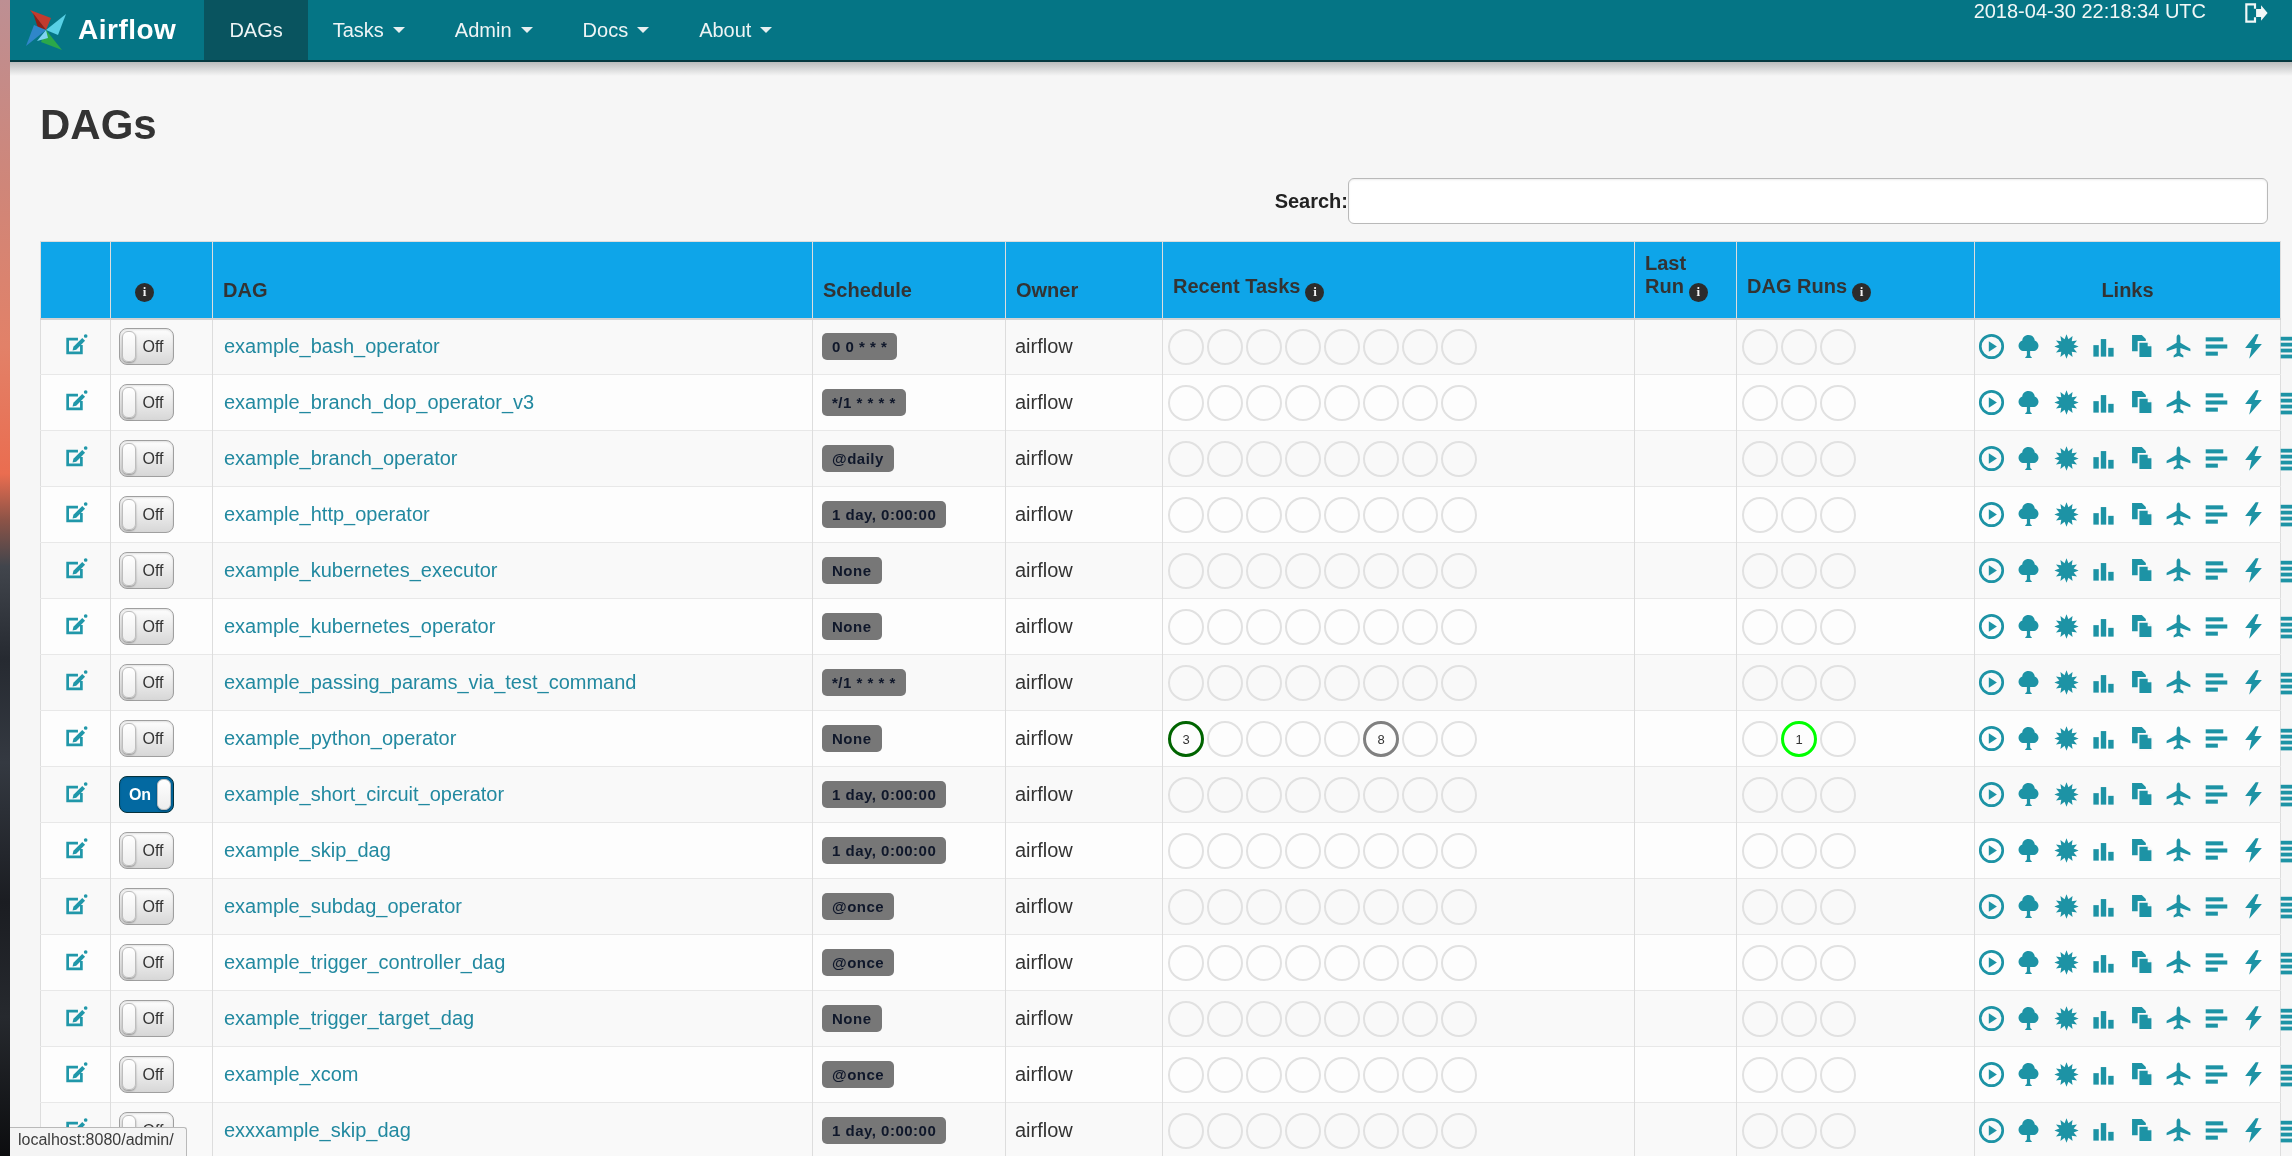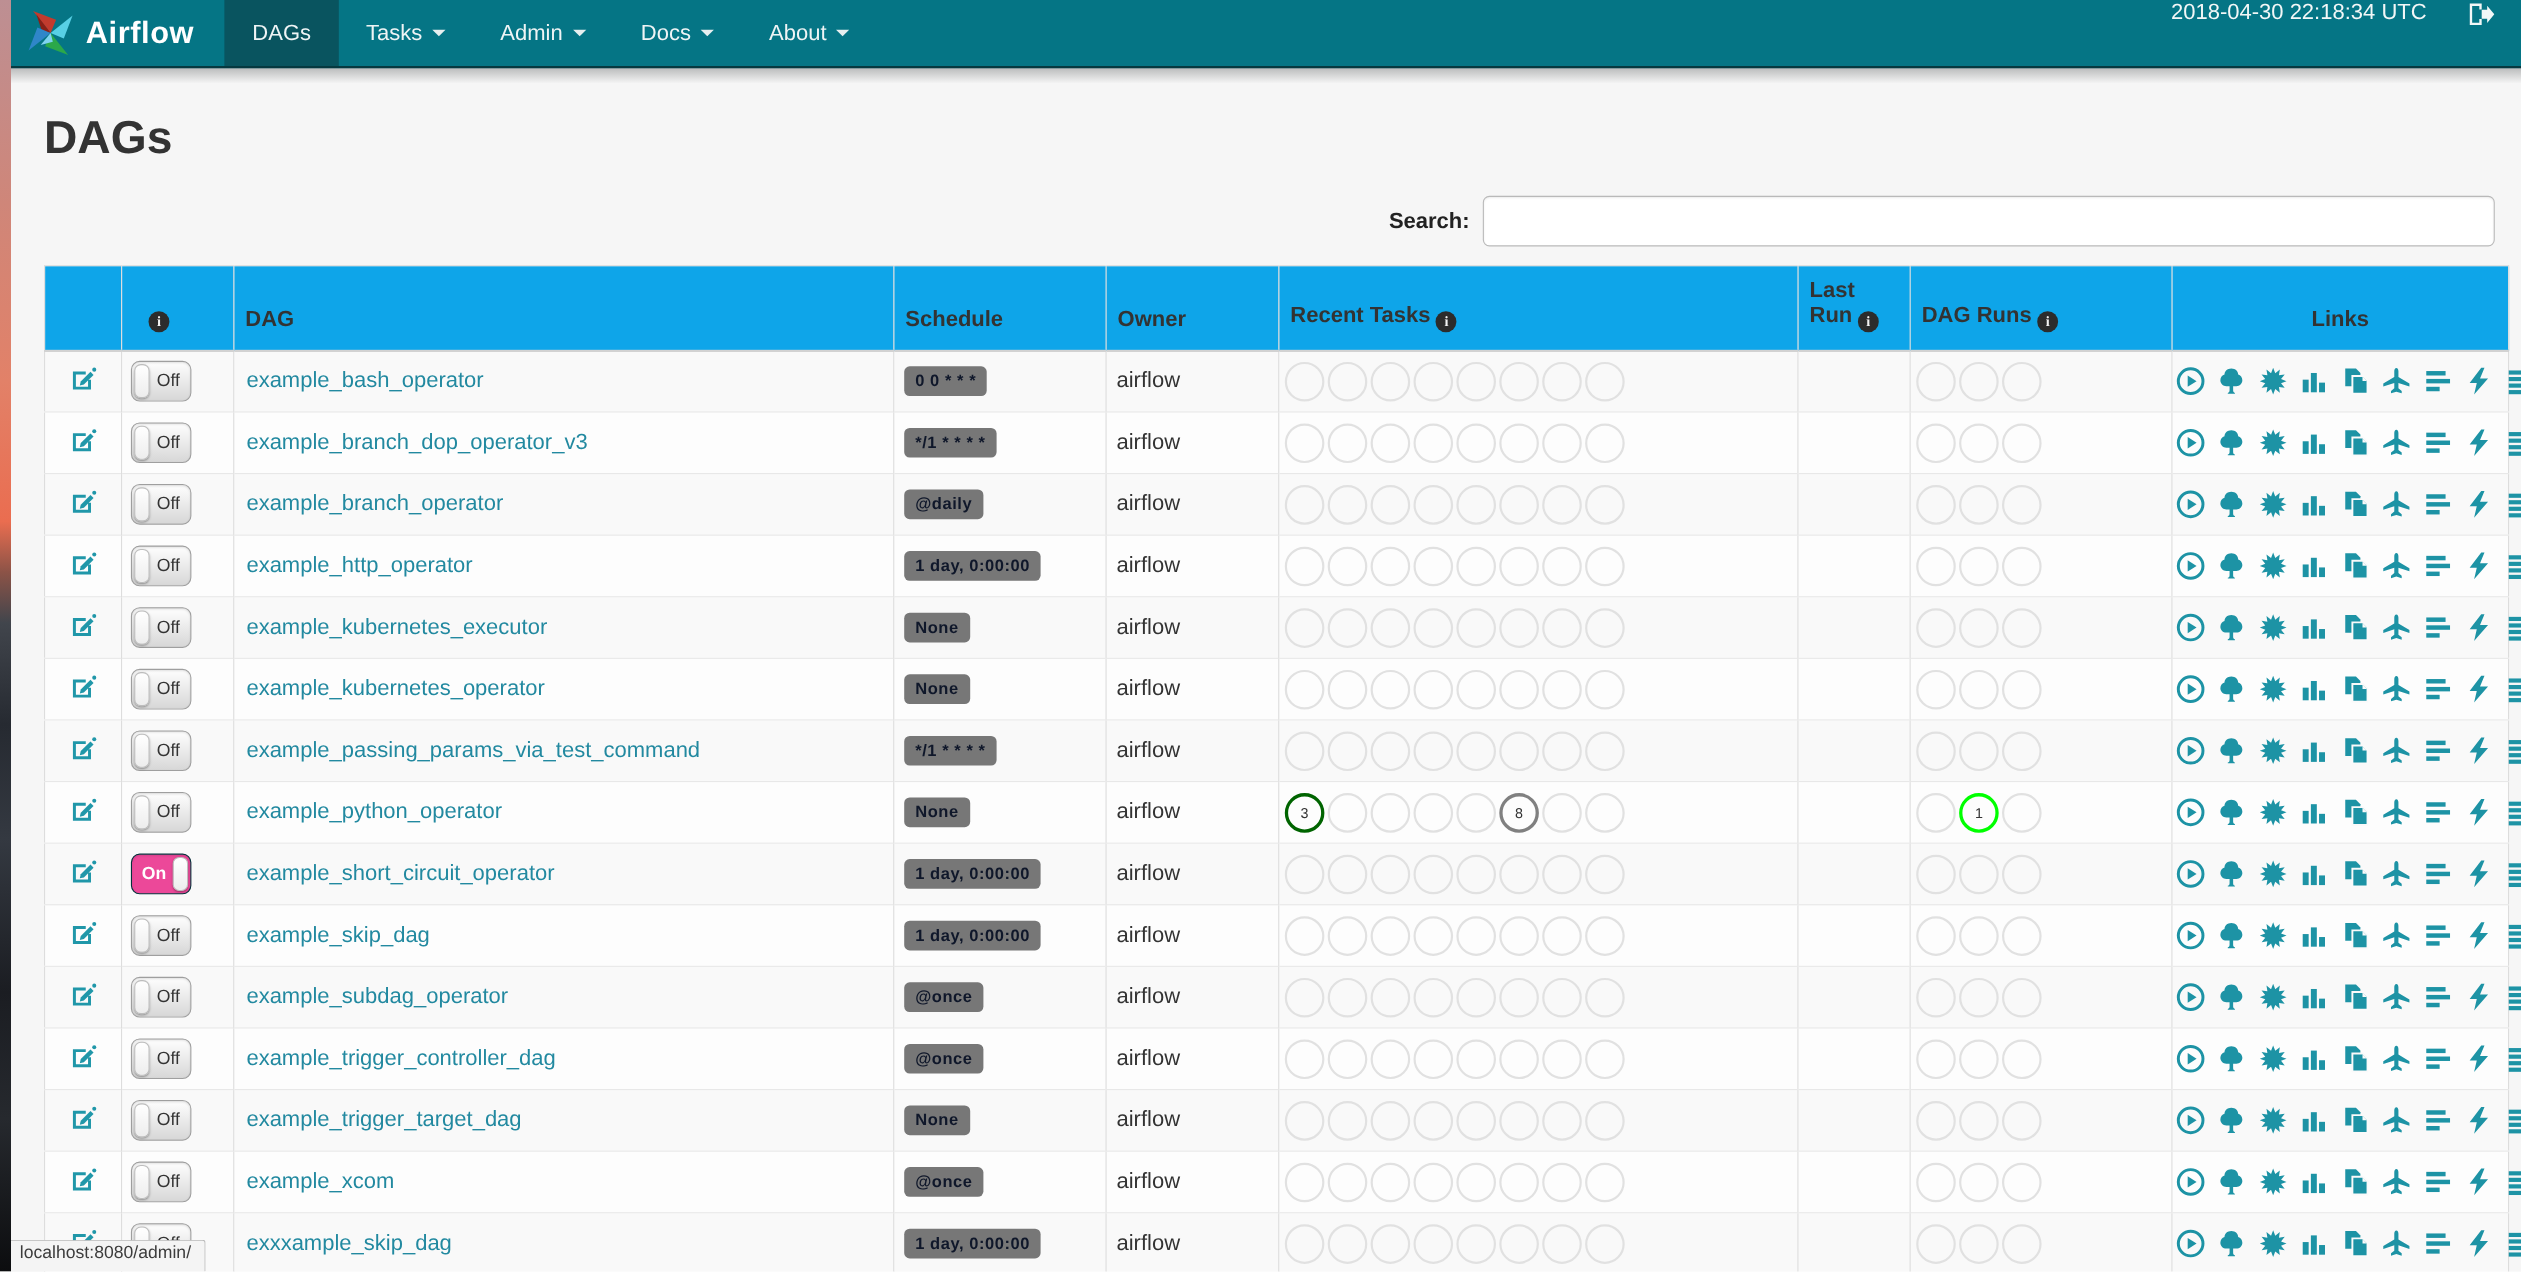--- a/index.html
+++ b/index.html
@@ -28,21 +28,21 @@
   .nav-item { display:flex; align-items:center; padding:0 25px; font-size:20px; cursor:pointer; }
   .nav-item.active { background:#09545f; }
   .caret { width:0; height:0; border-left:6px solid transparent; border-right:6px solid transparent;
            border-top:6px solid #e7eff0; margin-left:9px; }
   .nav-right { margin-left:auto; display:flex; align-items:flex-start; gap:36px; padding-right:24px; }
   .nav-clock { font-size:20px; color:#f2f7f7; }
   .logout-btn { display:flex; align-items:center; cursor:pointer; }
 
   
   .page-title { margin:26px 0 0 30px; font-size:42px; line-height:46px; font-weight:bold; color:#333; }
-  .search-row { display:flex; justify-content:flex-end; align-items:center; gap:12px; margin:30px 24px 0 0; }
+  .search-row { display:flex; justify-content:flex-end; align-items:center; gap:0; margin:30px 24px 0 0; }
   .search-label { font-size:20px; font-weight:bold; color:#222; }
   .search-input {
     width:920px; height:46px; border:1px solid #b9b9b9; border-radius:6px; background:#fff;
     font-size:20px; padding:0 14px; box-shadow:inset 0 1px 2px rgba(0,0,0,.08); outline:none;
   }
 
   
   .dags-table {
     margin:17px 22px 0 30px; width:2240px; border-collapse:collapse; table-layout:fixed;
     border:1px solid #ddd; background:#fff;
@@ -87,21 +87,21 @@
     position:relative; width:55px; height:37px; border-radius:8px; border:1px solid #9f9f9f;
     background:linear-gradient(180deg,#fefefe,#d7d7d7); cursor:pointer;
     display:flex; align-items:center; box-shadow:inset 0 1px 2px rgba(0,0,0,.12);
   }
   .toggle .handle {
     position:absolute; left:2px; top:2px; width:14px; height:31px; border-radius:6px;
     background:linear-gradient(180deg,#ffffff,#ededed); border:1px solid #bdbdbd;
     box-shadow:0 1px 2px rgba(0,0,0,.35);
   }
   .toggle .tlabel { flex:1; text-align:center; padding-left:13px; font-size:16px; color:#333; }
-  .toggle.on { background:#ec4899; border-color:#06323c; }
+  .toggle.on { background:#0369a1; border-color:#06323c; }
   .toggle.on .handle { left:auto; right:2px; }
   .toggle.on .tlabel { padding-left:0; padding-right:13px; color:#fff; font-weight:bold; }
 
   
   .circle {
     display:inline-block; width:36px; height:36px; border-radius:50%;
     border:2px solid #e1e1e1; margin-right:3px; vertical-align:middle;
     text-align:center; line-height:31px; font-size:13px; color:#333; background:transparent;
   }
   .circle.has-count { border-width:3px; font-weight:normal; }

